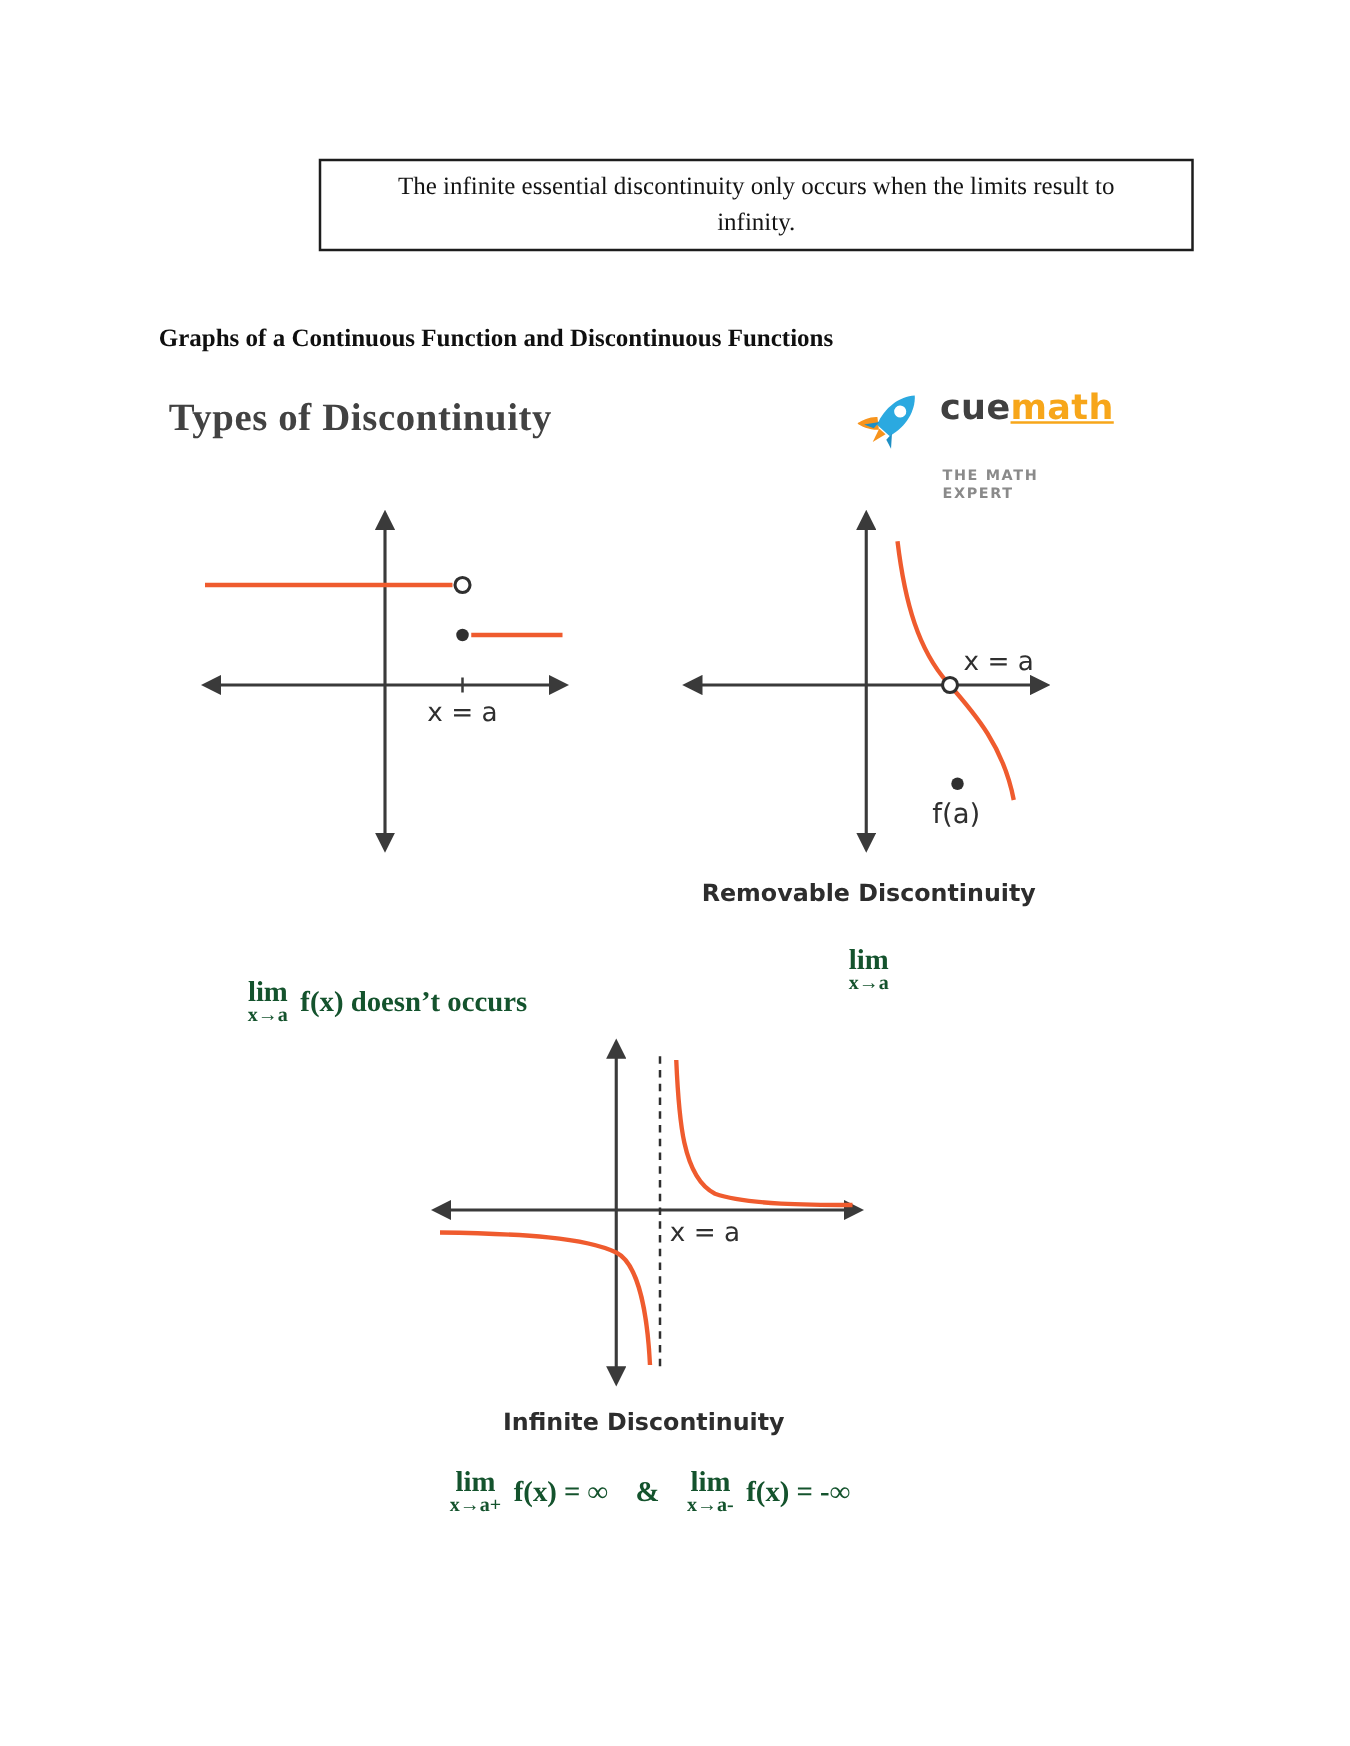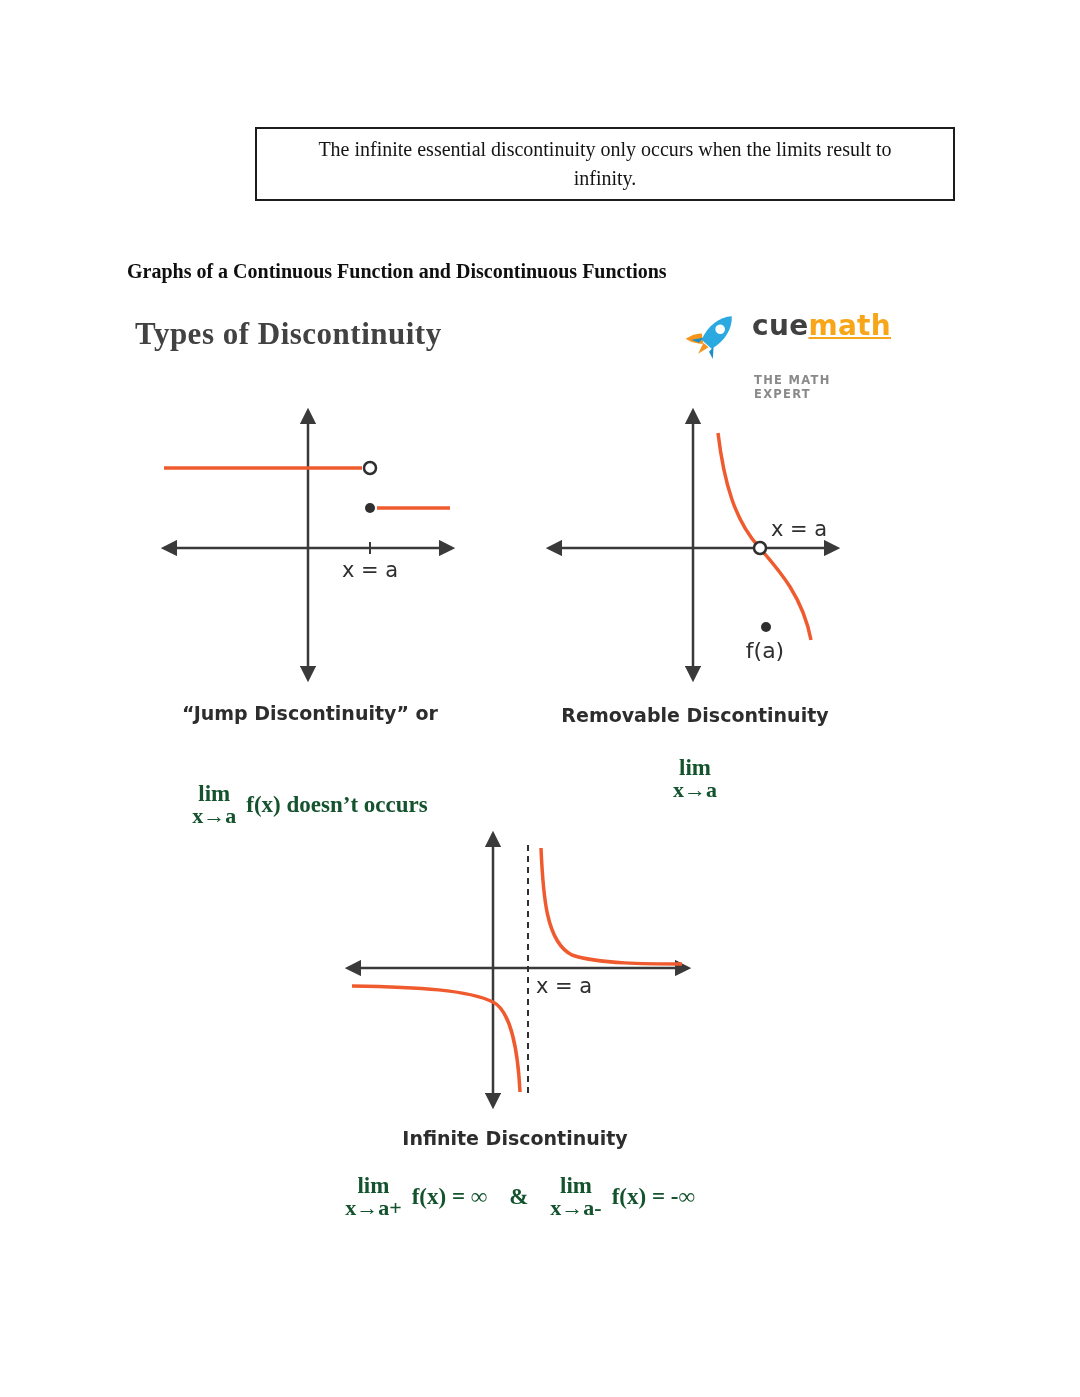--- a/index.html
+++ b/index.html
@@ -54,21 +54,21 @@
 
   .formula-row {
     position:absolute; display:flex; align-items:center; justify-content:center;
     font-family:Liberation Serif, serif; font-weight:bold; color:#14532d;margin-top:16px;
   }
   .lim-block {
     display:inline-flex; flex-direction:column; align-items:center;
     line-height:1.02; margin-right:10px;
   }
   .lim-top { font-size:23px; }
-  .lim-bottom { font-size:22px;text-align:center; }
+  .lim-bottom { font-size:16px;text-align:center; }
   .formula-text { font-size:23px; }
   .amp { font-size:23px; margin:0 22px; }
 
   svg text {
     font-family:"DejaVu Sans", sans-serif; fill:#2f2f2f; font-weight:normal;
   }
 </style>
 </head>
 <body>
 
@@ -140,21 +140,20 @@
       </defs>
       <line x1="163" y1="14" x2="163" y2="286" stroke="#3a3a3a" stroke-width="2.5" marker-start="url(#arr3)" marker-end="url(#arr3)"></line>
       <line x1="18" y1="148" x2="358" y2="148" stroke="#3a3a3a" stroke-width="2.5" marker-start="url(#arr3)" marker-end="url(#arr3)"></line>
       <line x1="198" y1="25" x2="198" y2="278" stroke="#2f2f2f" stroke-width="2" stroke-dasharray="6 5"></line>
       <path d="M211,28 C213,75 216,122 242,135 C268,144 320,144 352,144" fill="none" stroke="#ef5b2e" stroke-width="3.5"></path>
       <path d="M22,166 C90,167 138,170 163,182 C181,191 188,232 190,272" fill="none" stroke="#ef5b2e" stroke-width="3.5"></path>
       <text x="234" y="173" font-size="21" text-anchor="middle">x = a</text>
     </svg>
 
     <div class="caption" style="left:150px; top:700px; width:320px;">
-      <div>“Jump Discontinuity” or</div>
     </div>
 
     <div class="formula-row" style="left:150px; top:766px; width:320px;">
       <span class="lim-block">
         <span class="lim-top">lim</span>
         <span class="lim-bottom">x→a</span>
       </span>
       <span class="formula-text">f(x) doesn’t occurs</span>
     </div>
 

